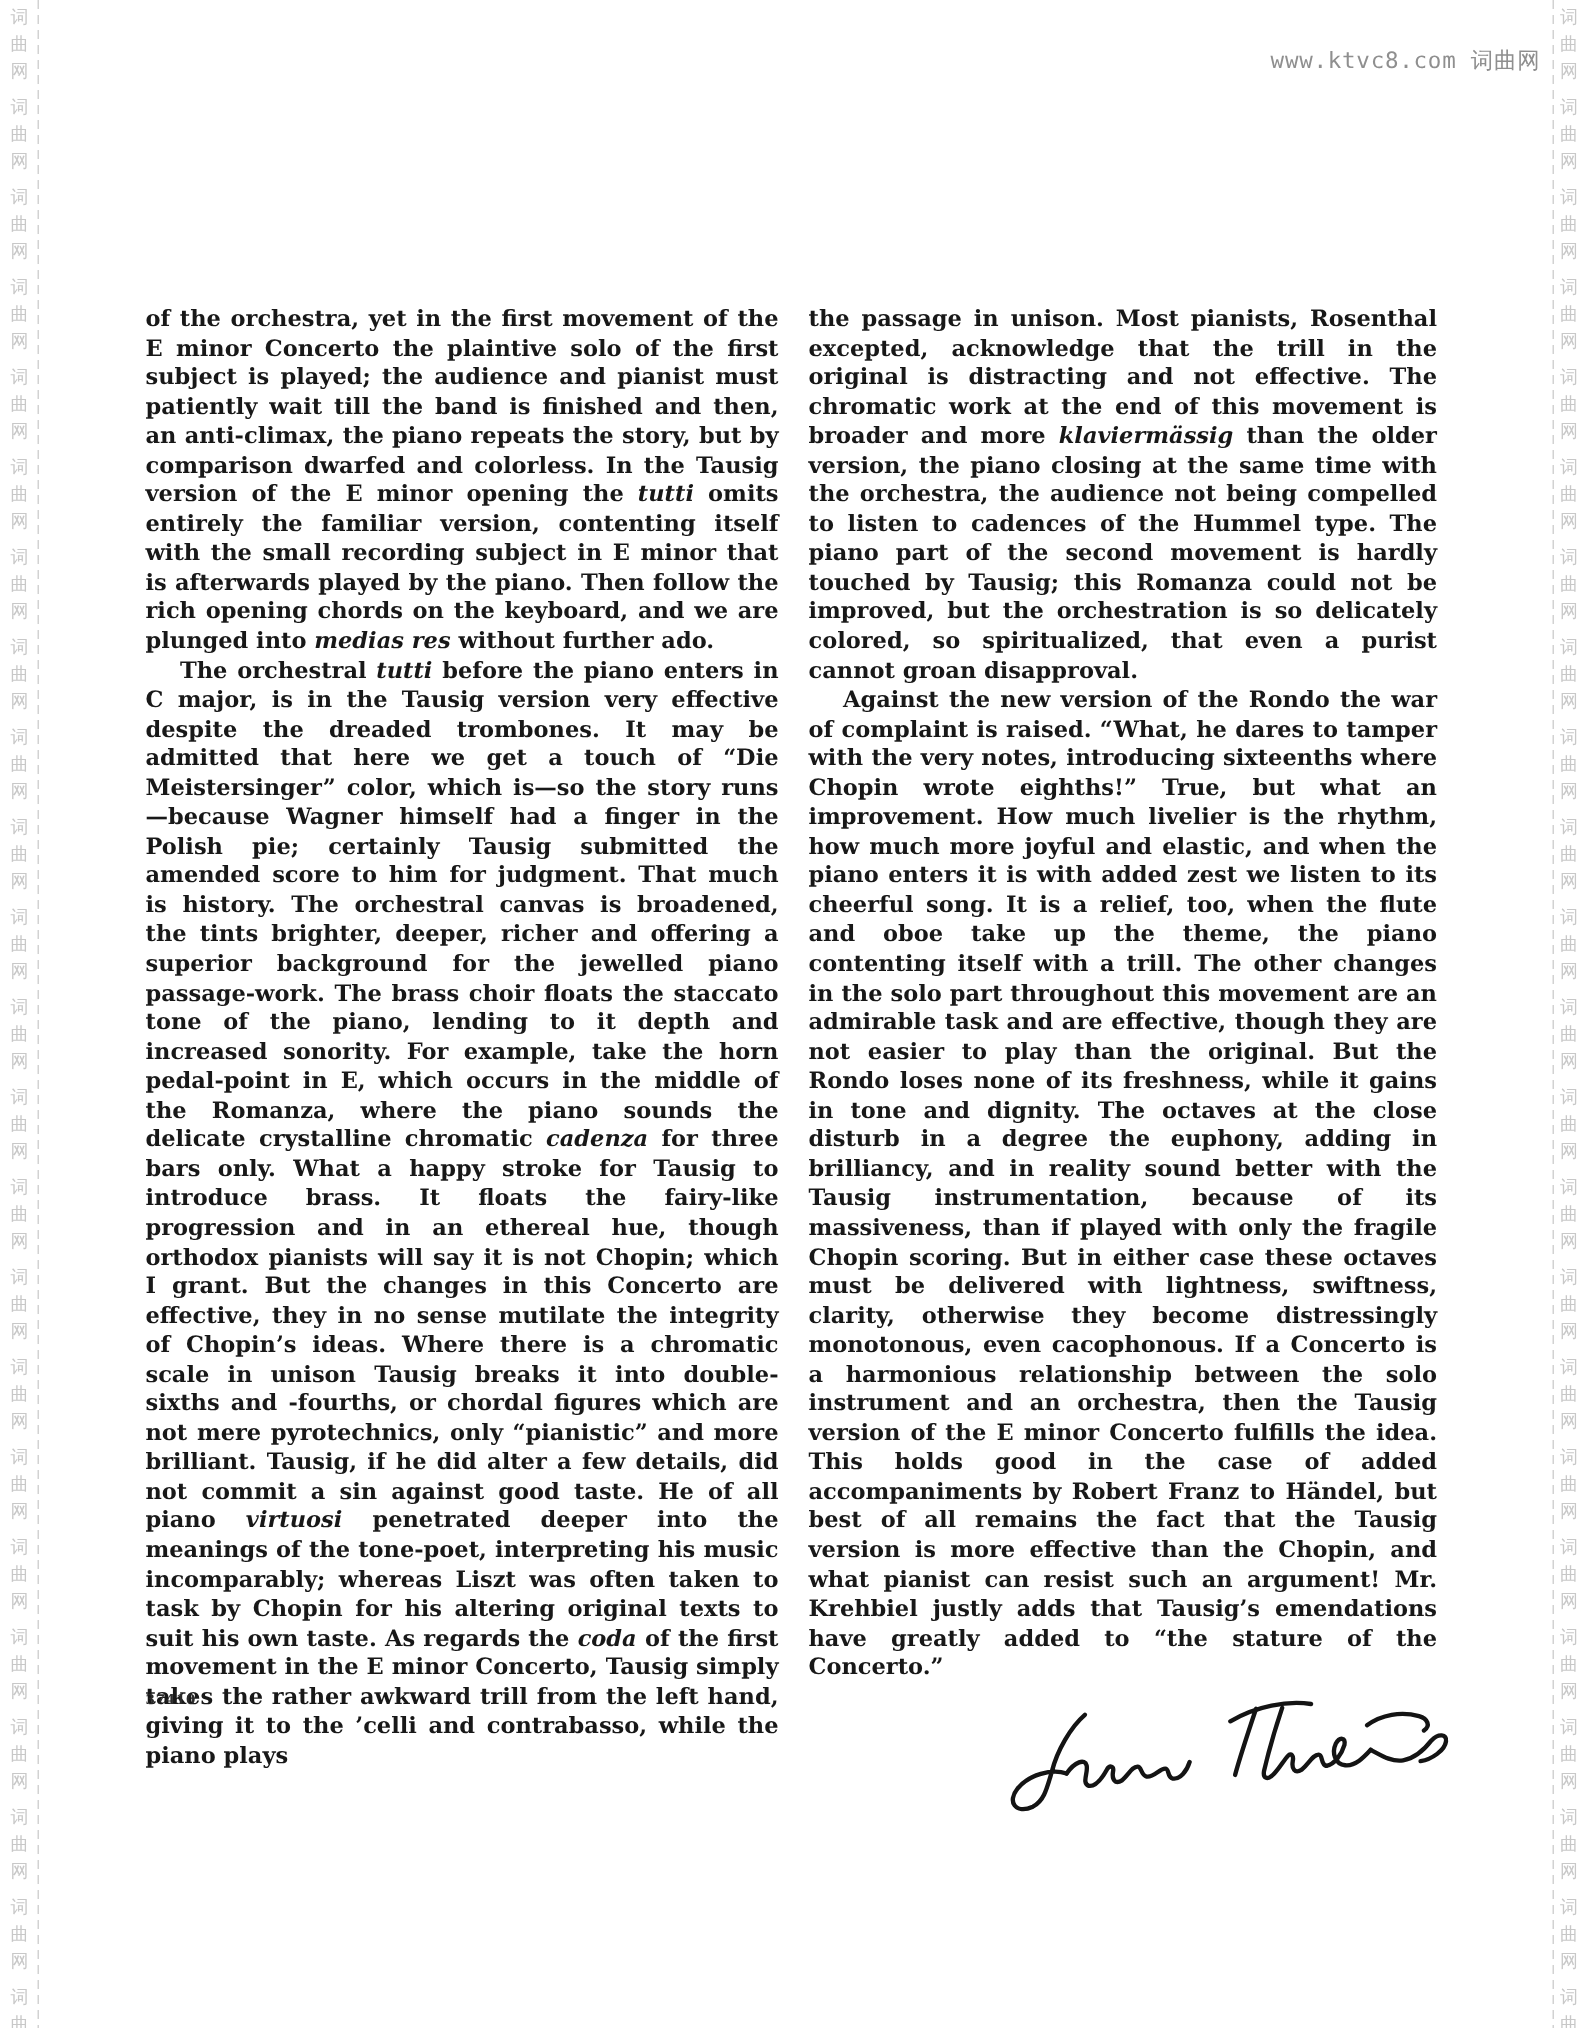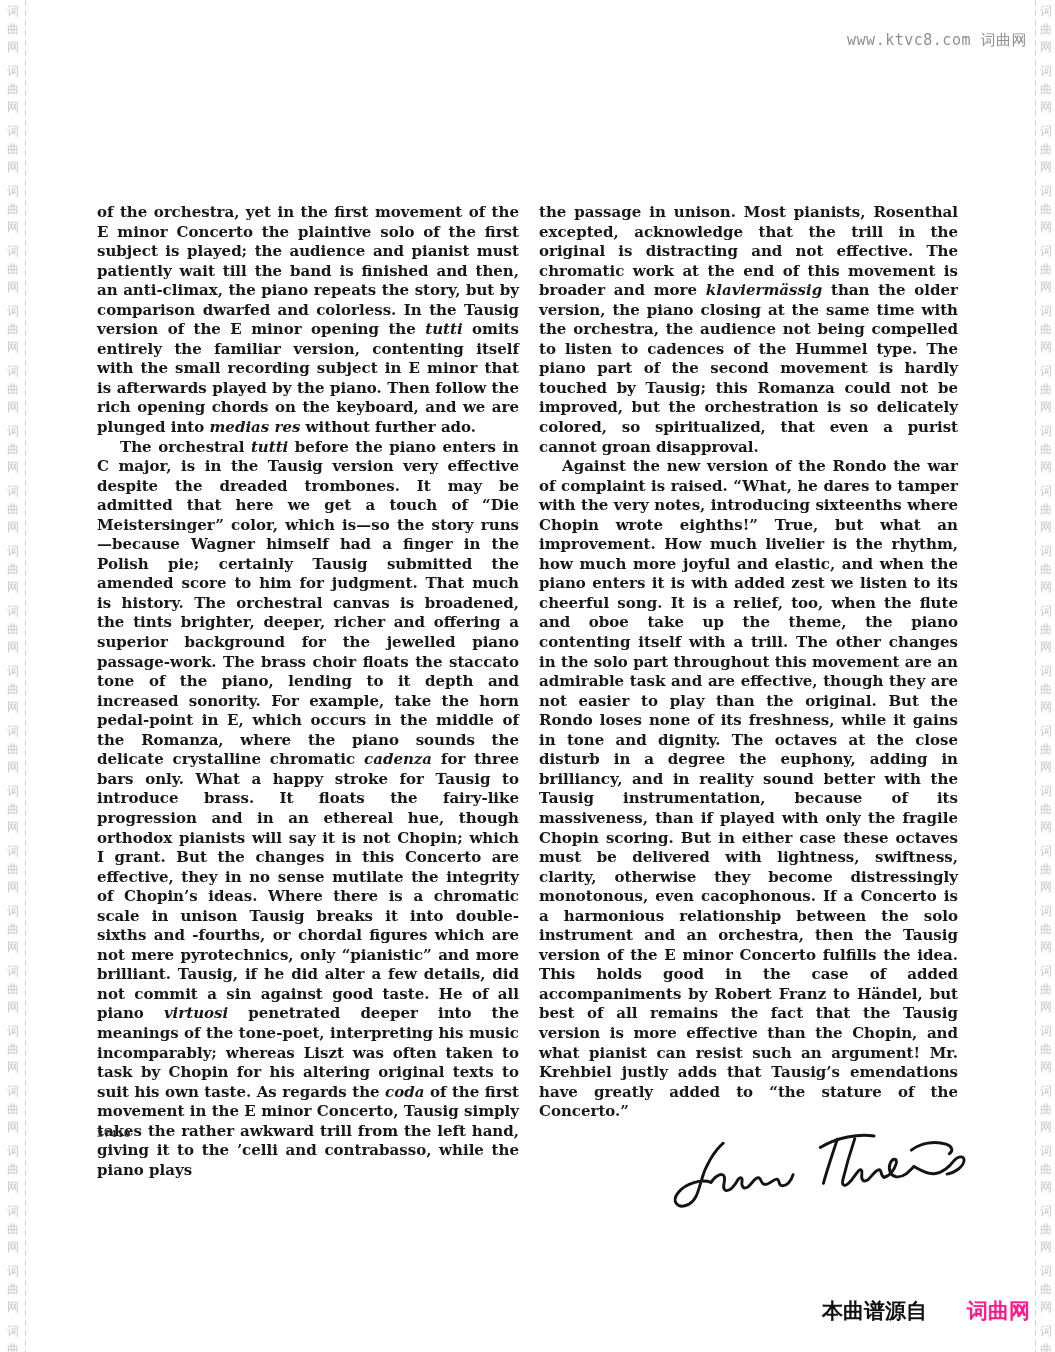--- a/index.html
+++ b/index.html
@@ -279,18 +279,14 @@
         <path d="M194,12 C188,28 183,44 180,55 C179,60 182,62 187,57 C191,53 194,48 197,45 C199,43 201,45 200,49 C199,54 201,58 206,55 C211,51 214,45 218,45 C221,45 219,52 223,53"></path>
         <path d="M223,53 C229,52 234,45 236,39 C237,34 233,33 230,38 C227,44 229,52 236,53 C243,54 249,48 254,43"></path>
         <path d="M252,26 C262,19 276,17 288,21 C294,23 296,28 291,31"></path>
         <path d="M254,43 C261,47 268,52 276,51 C284,50 291,44 296,38 C301,33 307,34 306,39 C305,45 296,51 288,52"></path>
       </svg>
     </div>
   </div>
 
   <div class="plate">37410</div>
 
-  <div class="wm-footer">
-    <span style="color: rgb(17, 17, 17);">本曲谱源自</span>
-    <span style="color: rgb(255, 24, 140);">词曲网</span>
-  </div>
 
 </div>
 
 </body></html>

